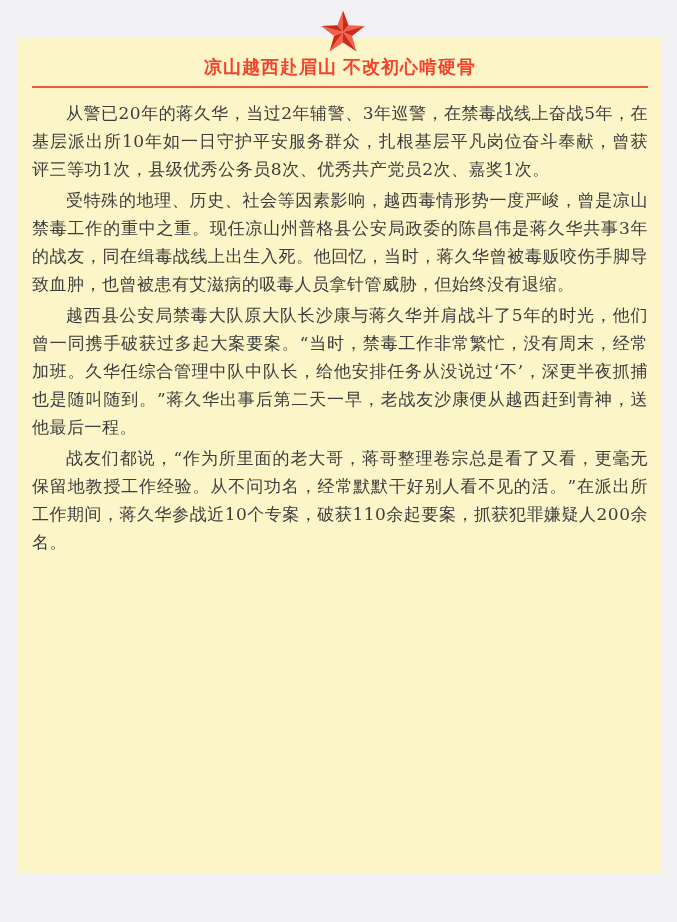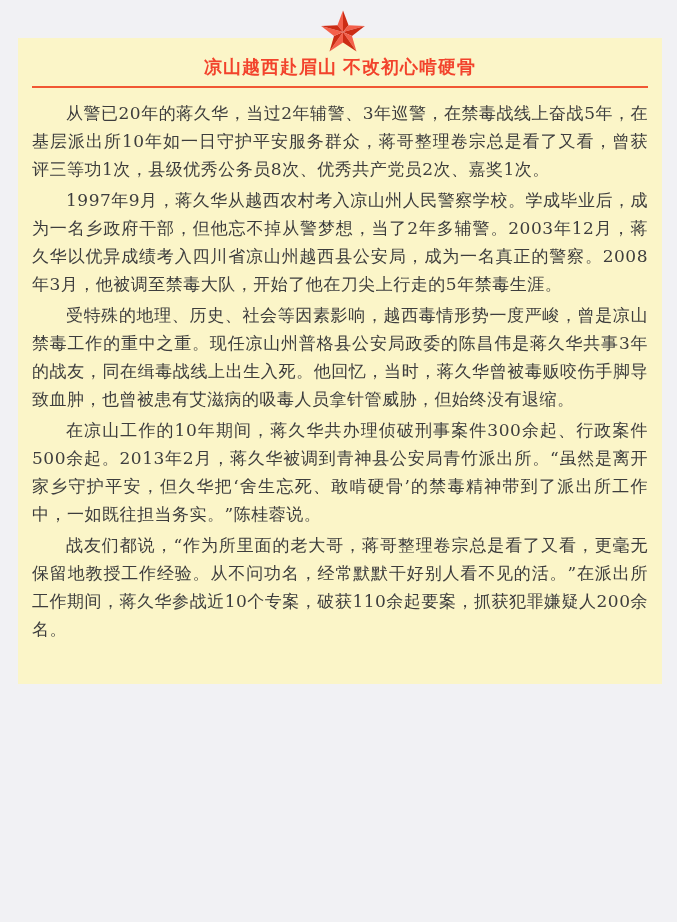--- a/index.html
+++ b/index.html
@@ -20,21 +20,21 @@
     left: 320px;
     width: 46px;
     height: 48px;
     z-index: 2;
   }
   .card {
     position: absolute;
     top: 38px;
     left: 18px;
     width: 644px;
-    height: 646px;
+    height: 836px;
     background: #fbf5c8;
     box-sizing: border-box;
     padding: 0 14px;
   }
   .article-title {
     margin: 0;
     padding-top: 17px;
     text-align: center;
     font-family: "Liberation Sans", sans-serif;
     font-size: 18px;
@@ -78,19 +78,18 @@
       <polygon points="1.1,15.2 13.4,24.8 22,21" fill="#f4604b"></polygon>
       <polygon points="1.1,15.2 16.7,14.7 22,21" fill="#cc2c15"></polygon>
     </g>
   </svg>
 </div>
 
 <div class="card">
   <h1 class="article-title">凉山越西赴眉山 不改初心啃硬骨</h1>
   <hr class="title-divider">
   <div class="article-body">
-    <p>从警已20年的蒋久华，当过2年辅警、3年巡警，在禁毒战线上奋战5年，在基层派出所10年如一日守护平安服务群众，蒋哥整理卷宗总是看了又看，曾获评三等功1次，县级优秀公务员8次、优秀共产党员2次、嘉奖1次。</p>
-    <p>1997年9月，蒋久华从越西农村考入凉山州人民警察学校。学成毕业后，成为一名乡政府干部，但他忘不掉从警梦想，当了2年多辅警。2003年12月，蒋久华以优异成绩考入四川省凉山州越西县公安局，成为一名真正的警察。2008年3月，他被调至禁毒大队，开始了他在刀尖上行走的5年禁毒生涯。</p>
+    <p>从警已20年的蒋久华，当过2年辅警、3年巡警，在禁毒战线上奋战5年，在基层派出所10年如一日守护平安服务群众，扎根基层平凡岗位奋斗奉献，曾获评三等功1次，县级优秀公务员8次、优秀共产党员2次、嘉奖1次。</p>
     <p>受特殊的地理、历史、社会等因素影响，越西毒情形势一度严峻，曾是凉山禁毒工作的重中之重。现任凉山州普格县公安局政委的陈昌伟是蒋久华共事3年的战友，同在缉毒战线上出生入死。他回忆，当时，蒋久华曾被毒贩咬伤手脚导致血肿，也曾被患有艾滋病的吸毒人员拿针管威胁，但始终没有退缩。</p>
-    <p>在凉山工作的10年期间，蒋久华共办理侦破刑事案件300余起、行政案件500余起。2013年2月，蒋久华被调到青神县公安局青竹派出所。“虽然是离开家乡守护平安，但久华把‘舍生忘死、敢啃硬骨’的禁毒精神带到了派出所工作中，一如既往担当务实。”陈桂蓉说。</p>
+    <p>越西县公安局禁毒大队原大队长沙康与蒋久华并肩战斗了5年的时光，他们曾一同携手破获过多起大案要案。“当时，禁毒工作非常繁忙，没有周末，经常加班。久华任综合管理中队中队长，给他安排任务从没说过‘不’，深更半夜抓捕也是随叫随到。”蒋久华出事后第二天一早，老战友沙康便从越西赶到青神，送他最后一程。</p>
     <p>战友们都说，“作为所里面的老大哥，蒋哥整理卷宗总是看了又看，更毫无保留地教授工作经验。从不问功名，经常默默干好别人看不见的活。”在派出所工作期间，蒋久华参战近10个专案，破获110余起要案，抓获犯罪嫌疑人200余名。</p>
   </div>
 </div>
 
 </body></html>

